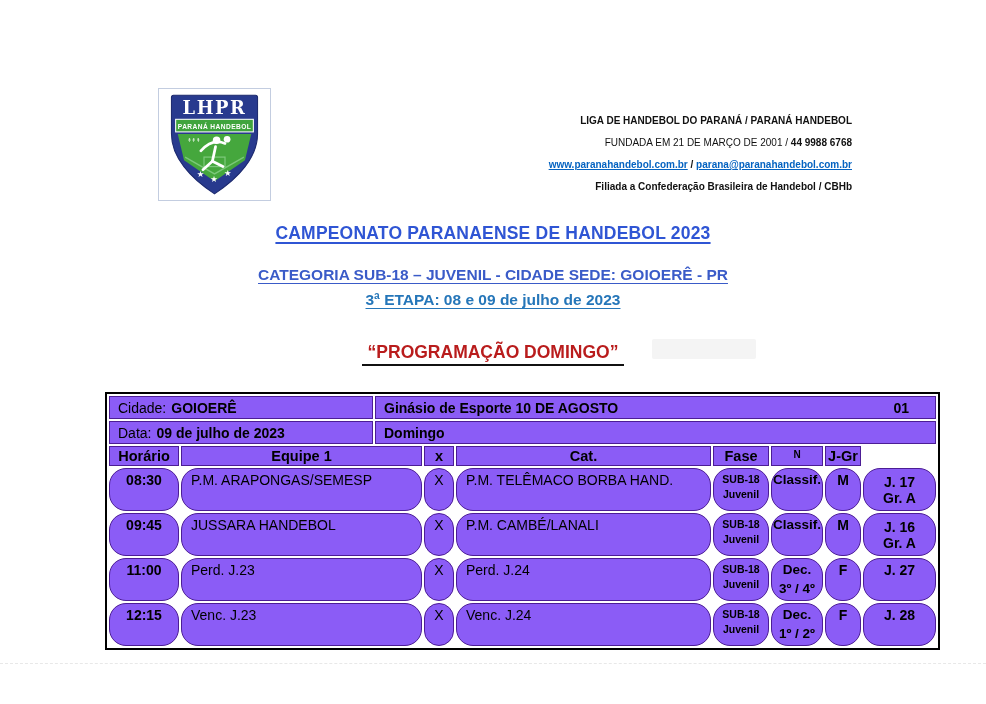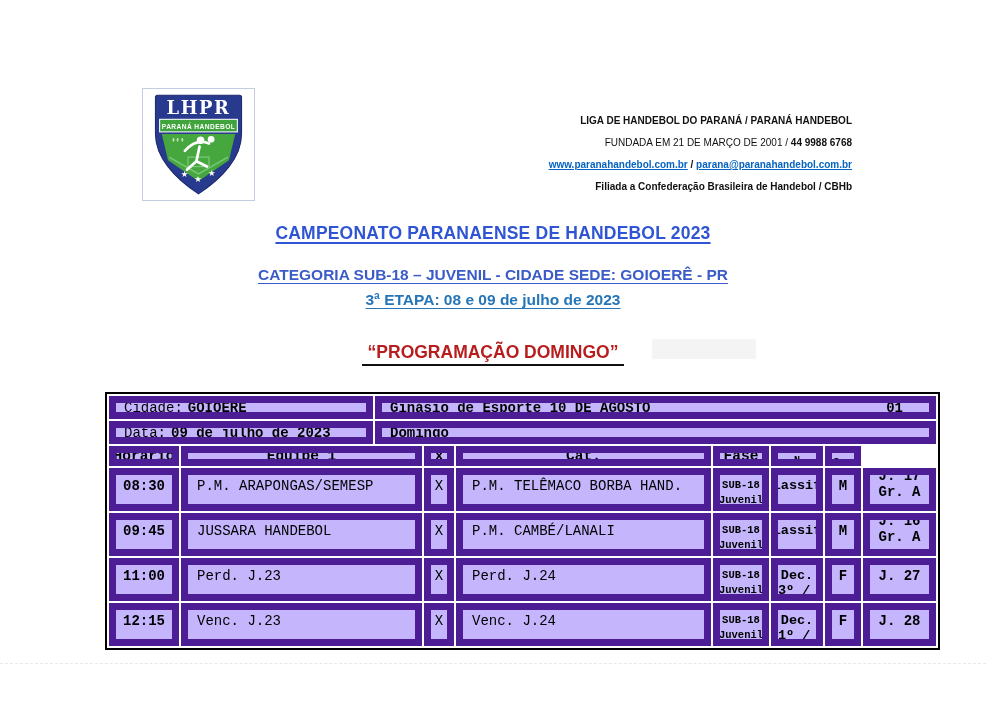--- a/index.html
+++ b/index.html
@@ -5,21 +5,21 @@
   * { margin:0; box-sizing:border-box; }
   html,body { background:#888; }
   .page {
     position:relative; width:986px; height:704px; background:#ffffff;
     font-family:"Liberation Sans", sans-serif; color:#111; overflow:hidden;
     margin:0 auto;
   }
 
   
   .logo-box {
-    position:absolute; left:142px; top:88px; width:113px; height:113px;
+    position:absolute; left:158px; top:88px; width:113px; height:113px;
     border:1px solid #c3cde0; background:#fff; padding:3px;
   }
   .logo-box svg { width:100%; height:100%; display:block; }
 
   
   .letterhead {
     position:absolute; top:110px; left:250px; width:602px;
     text-align:right; font-size:10px; line-height:22px; white-space:nowrap;
   }
   .letterhead .b { font-weight:bold; }
@@ -62,36 +62,36 @@
     position:absolute; left:105px; top:392px; width:835px;
     border:2px solid #000; background:#fff; padding:2px;
     display:flex; flex-direction:column; gap:2px;
     font-size:14px; color:#000;
   }
   .row { display:grid; gap:2px; }
   .row.info { grid-template-columns:264px 1fr; height:23px; }
   .row.head, .row.game { grid-template-columns:70px 241px 30px 255px 56px 52px 36px 1fr; }
   .row.head { height:20px; }
   .row.game { height:43px; }
-  .cell { border:7px solid #4c1d95; background:#c4b5fd; overflow:hidden;font-family:Liberation Mono, monospace; }
+  .cell { border:1px solid #4c1d95; background:#8b5cf6; overflow:hidden; }
 
   .info .cell { display:flex; align-items:center; padding:0 8px; white-space:nowrap; }
   .info .cell .b { font-weight:bold; margin-left:5px; }
   .gym-cell { justify-content:space-between; }
   .gym-cell .gym { font-weight:bold;text-align:right; }
   .gym-cell .pagenum { font-weight:bold; padding-right:18px; }
   .day-cell { font-weight:bold; }
 
   .head .cell {
     display:flex; align-items:center; justify-content:center;
     font-weight:bold; font-size:14.5px;
   }
   .head .cell.n-h { font-size:10px; align-items:flex-start; padding-top:2px; }
 
-  .game .cell { padding-top:3px; }
+  .game .cell { padding-top:3px;border-radius:17px; }
   .c-time { text-align:center; font-weight:bold; }
   .c-team { padding-left:9px; }
   .c-x    { text-align:center; }
   .c-cat  {
     display:flex; flex-direction:column; align-items:center;
     font-size:10.5px; font-weight:bold; line-height:15px; padding-top:5px;
   }
   .c-fase {
     display:flex; flex-direction:column; align-items:center;
     font-weight:bold; font-size:13.5px; padding-bottom:4px;

